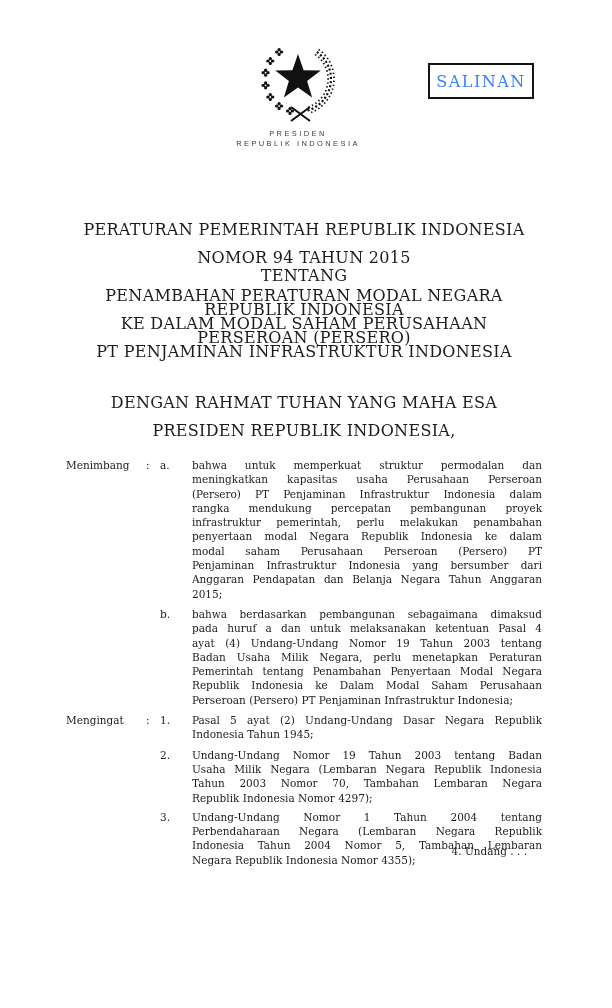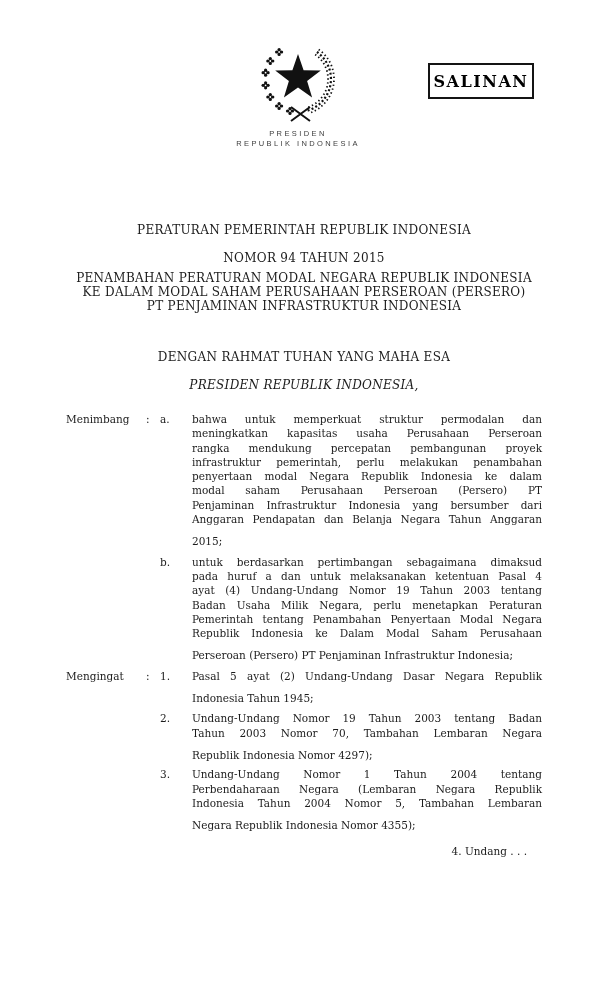--- a/index.html
+++ b/index.html
@@ -18,44 +18,44 @@
   }
   .emblem { display:block; margin:0 auto; }
   .inst { margin-top:7px; font-family:"Liberation Sans", sans-serif;
           font-size:7.5px; line-height:10px; letter-spacing:2.4px;
           color:#3d3d3d; }
 
   
   .salinan {
     position:absolute; top:63px; left:428px; width:106px; height:36px;
     border:2px solid #141414; display:flex; align-items:center; justify-content:center;
-    font-family:"DejaVu Serif", serif; font-weight:bold; font-size:16px;
-    letter-spacing:1.5px; color:#000000;
+    font-family:"DejaVu Serif", serif; font-weight:normal; font-size:16px;
+    letter-spacing:1.5px; color:#3b82f6;
   }
 
   
   .doc { position:absolute; top:223px; left:66px; width:476px; }
-  .tline { text-align:center; font-size:12px; line-height:14px; letter-spacing:0.3px; }
+  .tline { text-align:center; font-size:16px; line-height:14px; letter-spacing:0.3px; }
   .t-number  { margin-top:14px; }
   .t-tentang { margin-top:4px; }
   .t-subject { margin-top:6px; }
   .center-lines .ln { text-align:center; line-height:14px; }
   .invocation { margin-top:37px; }
-  .authority  { margin-top:14px;font-style:italic; }
+  .authority  { margin-top:14px; }
 
   
   .clauses { margin-top:20px; font-size:10.5px; }
   .crow { display:flex; margin-bottom:6px; }
   .crow.tight { margin-bottom:5px; }
   .clbl { width:80px; flex:none; line-height:14.3px; }
   .ccol { width:14px; flex:none; line-height:14.3px; }
   .cmk  { width:32px; flex:none; line-height:14.3px; }
   .ctxt { flex:1; }
   .ctxt .ln { line-height:14.3px; text-align:justify; text-align-last:justify; }
-  .ctxt .ln-last { text-align-last:left;margin-top:8px; }
+  .ctxt .ln-last { text-align-last:left; }
 
   
   .catchword { position:absolute; top:845px; right:85px; font-size:10.5px; }
 </style>
 </head>
 <body>
 
 <div class="page">
 
   <div class="letterhead">
@@ -95,54 +95,56 @@
     </div>
   </div>
 
   <div class="salinan">
     <span>SALINAN</span>
   </div>
 
   <div class="doc">
     <div class="tline">PERATURAN PEMERINTAH REPUBLIK INDONESIA</div>
     <div class="tline t-number">NOMOR 94 TAHUN 2015</div>
+    <div class="tline t-tentang">TENTANG</div>
     <div class="tline t-subject center-lines">
         <div class="ln">PENAMBAHAN PERATURAN MODAL NEGARA REPUBLIK INDONESIA</div>
         <div class="ln">KE DALAM MODAL SAHAM PERUSAHAAN PERSEROAN (PERSERO)</div>
         <div class="ln ln-last">PT PENJAMINAN INFRASTRUKTUR INDONESIA</div>
       </div>
 
     <div class="tline invocation">DENGAN RAHMAT TUHAN YANG MAHA ESA</div>
     <div class="tline authority">PRESIDEN REPUBLIK INDONESIA,</div>
 
     <div class="clauses">
 
       <div class="crow">
         <div class="clbl">Menimbang</div>
         <div class="ccol">:</div>
         <div class="cmk">a.</div>
         <div class="ctxt">
             <div class="ln">bahwa untuk memperkuat struktur permodalan dan</div>
             <div class="ln">meningkatkan kapasitas usaha Perusahaan Perseroan</div>
+            <div class="ln">(Persero) PT Penjaminan Infrastruktur Indonesia dalam</div>
             <div class="ln">rangka mendukung percepatan pembangunan proyek</div>
             <div class="ln">infrastruktur pemerintah, perlu melakukan penambahan</div>
             <div class="ln">penyertaan modal Negara Republik Indonesia ke dalam</div>
             <div class="ln">modal saham Perusahaan Perseroan (Persero) PT</div>
             <div class="ln">Penjaminan Infrastruktur Indonesia yang bersumber dari</div>
             <div class="ln">Anggaran Pendapatan dan Belanja Negara Tahun Anggaran</div>
             <div class="ln ln-last">2015;</div>
           </div>
       </div>
 
       <div class="crow">
         <div class="clbl"></div>
         <div class="ccol"></div>
         <div class="cmk">b.</div>
         <div class="ctxt">
-            <div class="ln">untuk berdasarkan pertimbangan sebagaimana dimaksud</div>
+            <div class="ln">bahwa berdasarkan pembangunan sebagaimana dimaksud</div>
             <div class="ln">pada huruf a dan untuk melaksanakan ketentuan Pasal 4</div>
             <div class="ln">ayat (4) Undang-Undang Nomor 19 Tahun 2003 tentang</div>
             <div class="ln">Badan Usaha Milik Negara, perlu menetapkan Peraturan</div>
             <div class="ln">Pemerintah tentang Penambahan Penyertaan Modal Negara</div>
             <div class="ln">Republik Indonesia ke Dalam Modal Saham Perusahaan</div>
             <div class="ln ln-last">Perseroan (Persero) PT Penjaminan Infrastruktur Indonesia;</div>
           </div>
       </div>
 
       <div class="crow">
@@ -154,20 +156,21 @@
             <div class="ln ln-last">Indonesia Tahun 1945;</div>
           </div>
       </div>
 
       <div class="crow tight">
         <div class="clbl"></div>
         <div class="ccol"></div>
         <div class="cmk">2.</div>
         <div class="ctxt">
             <div class="ln">Undang-Undang Nomor 19 Tahun 2003 tentang Badan</div>
+            <div class="ln">Usaha Milik Negara (Lembaran Negara Republik Indonesia</div>
             <div class="ln">Tahun 2003 Nomor 70, Tambahan Lembaran Negara</div>
             <div class="ln ln-last">Republik Indonesia Nomor 4297);</div>
           </div>
       </div>
 
       <div class="crow">
         <div class="clbl"></div>
         <div class="ccol"></div>
         <div class="cmk">3.</div>
         <div class="ctxt">

